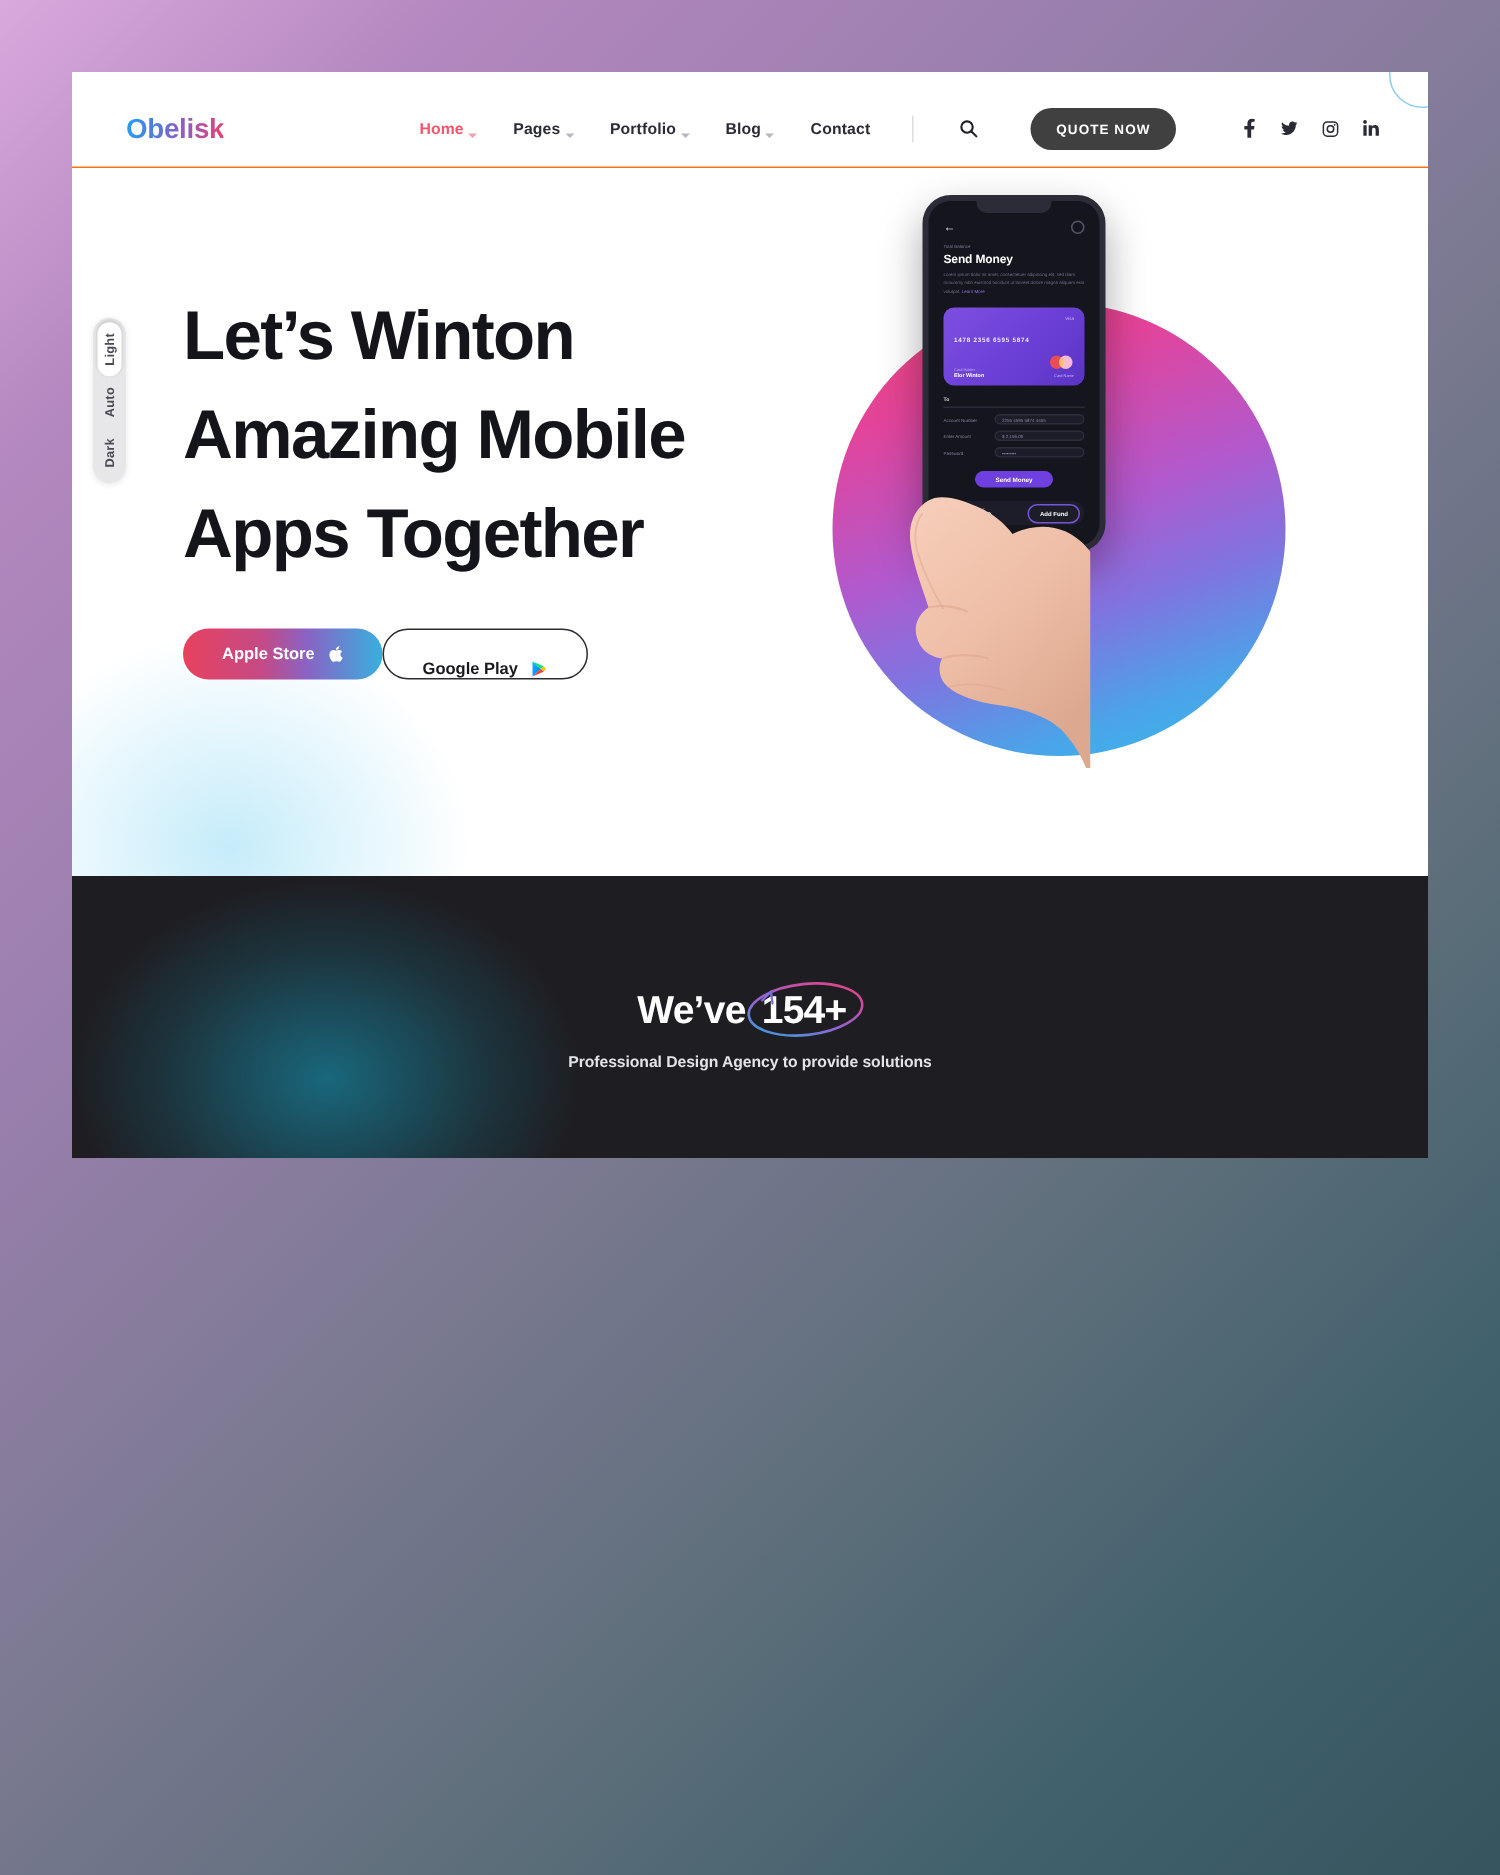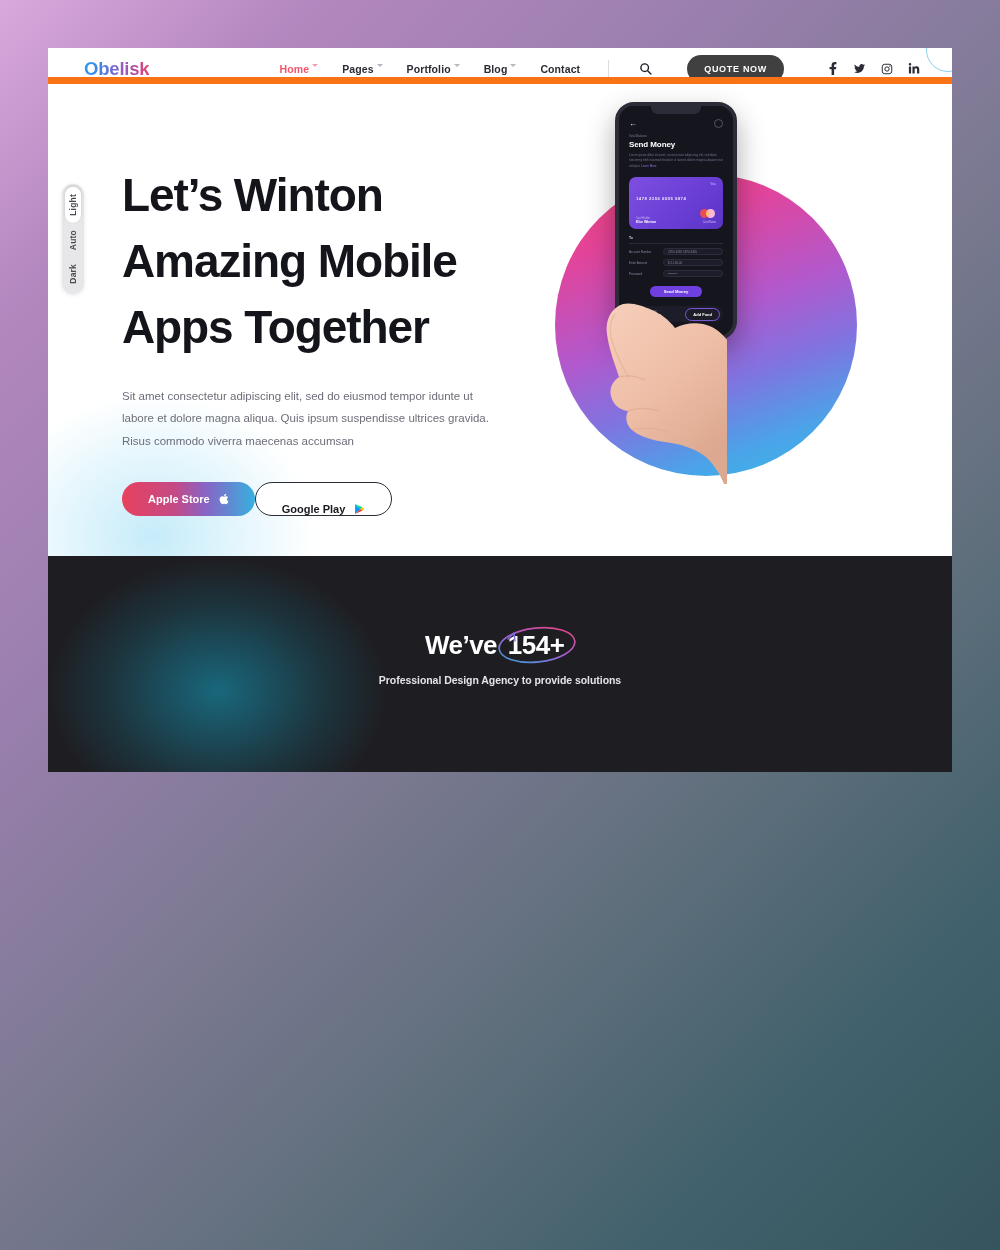--- a/index.html
+++ b/index.html
@@ -19,23 +19,23 @@
     position: absolute;
     left: 48px; top: 48px;
     width: 904px; height: 724px;
     overflow: hidden;
     background: #ffffff;
   }
 
   
   .header {
     position: relative;
-    height: 36px;
+    height: 64px;
     background: #ffffff;
-    border-bottom: 7px solid #f97316;
+    border-bottom: 1px solid #f97316;
     display: flex; align-items: center;
     padding: 12px 32px 0 36px;
     z-index: 30;
     overflow: hidden;
   }
   .header-circle {
     position: absolute;
     right: -18px; top: -20px;
     width: 44px; height: 44px;
     border-radius: 50%;
@@ -54,21 +54,21 @@
   }
   .nav {
     margin-left: auto;
     display: flex; align-items: center; gap: 24px;
   }
   .nav-item {
     font-size: 10.5px;
     font-weight: bold;
     color: #2b2b35;
     letter-spacing: .1px;
-    display: flex; align-items: flex-start; gap: 3px;
+    display: flex; align-items: flex-end; gap: 3px;
     cursor: pointer;
     white-space: nowrap;
   }
   .nav-item.active { color: #f2556b; }
   .caret {
     display: inline-block;
     width: 0; height: 0;
     border-left: 3px solid transparent;
     border-right: 3px solid transparent;
     border-top: 3.2px solid #b7b7bf;
@@ -460,21 +460,20 @@
       <div class="theme-opt">Dark</div>
     </div>
 
     <div class="hero-inner">
       <div class="hero-left">
         <h1 class="hero-title">
           <span>Let’s Winton</span><br>
           <span>Amazing Mobile</span><br>
           <span>Apps Together</span>
         </h1>
-        <p class="hero-text">Sit amet consectetur adipiscing elit, sed do eiusmod tempor idunte ut labore et dolore magna aliqua. Quis ipsum suspendisse ultrices gravida. Risus commodo viverra maecenas accumsan</p>
 
         <div class="hero-btns">
           <button class="btn-apple">
             <span>Apple Store</span>
             <svg width="10" height="12" viewBox="0 0 384 512" fill="#fff">
                 <path d="M318.7 268.7c-.2-36.7 16.4-64.4 50-84.8-18.8-26.9-47.2-41.7-84.7-44.6-35.5-2.8-74.3 20.7-88.5 20.7-15 0-49.4-19.7-76.4-19.7C63.3 141.2 4 184.8 4 273.5q0 39.3 14.4 81.2c12.8 36.7 59 126.7 107.2 125.2 25.2-.6 43-17.9 75.8-17.9 31.8 0 48.3 17.9 76.4 17.9 48.6-.7 90.4-82.5 102.6-119.3-65.2-30.7-61.7-90-61.7-91.9zm-56.6-164.2c27.3-32.4 24.8-61.9 24-72.5-24.1 1.4-52 16.4-67.9 34.9-17.5 19.8-27.8 44.3-25.6 71.9 26.1 2 49.9-11.4 69.5-34.3z"></path>
               </svg>
           </button>
 
           <button class="btn-google">

